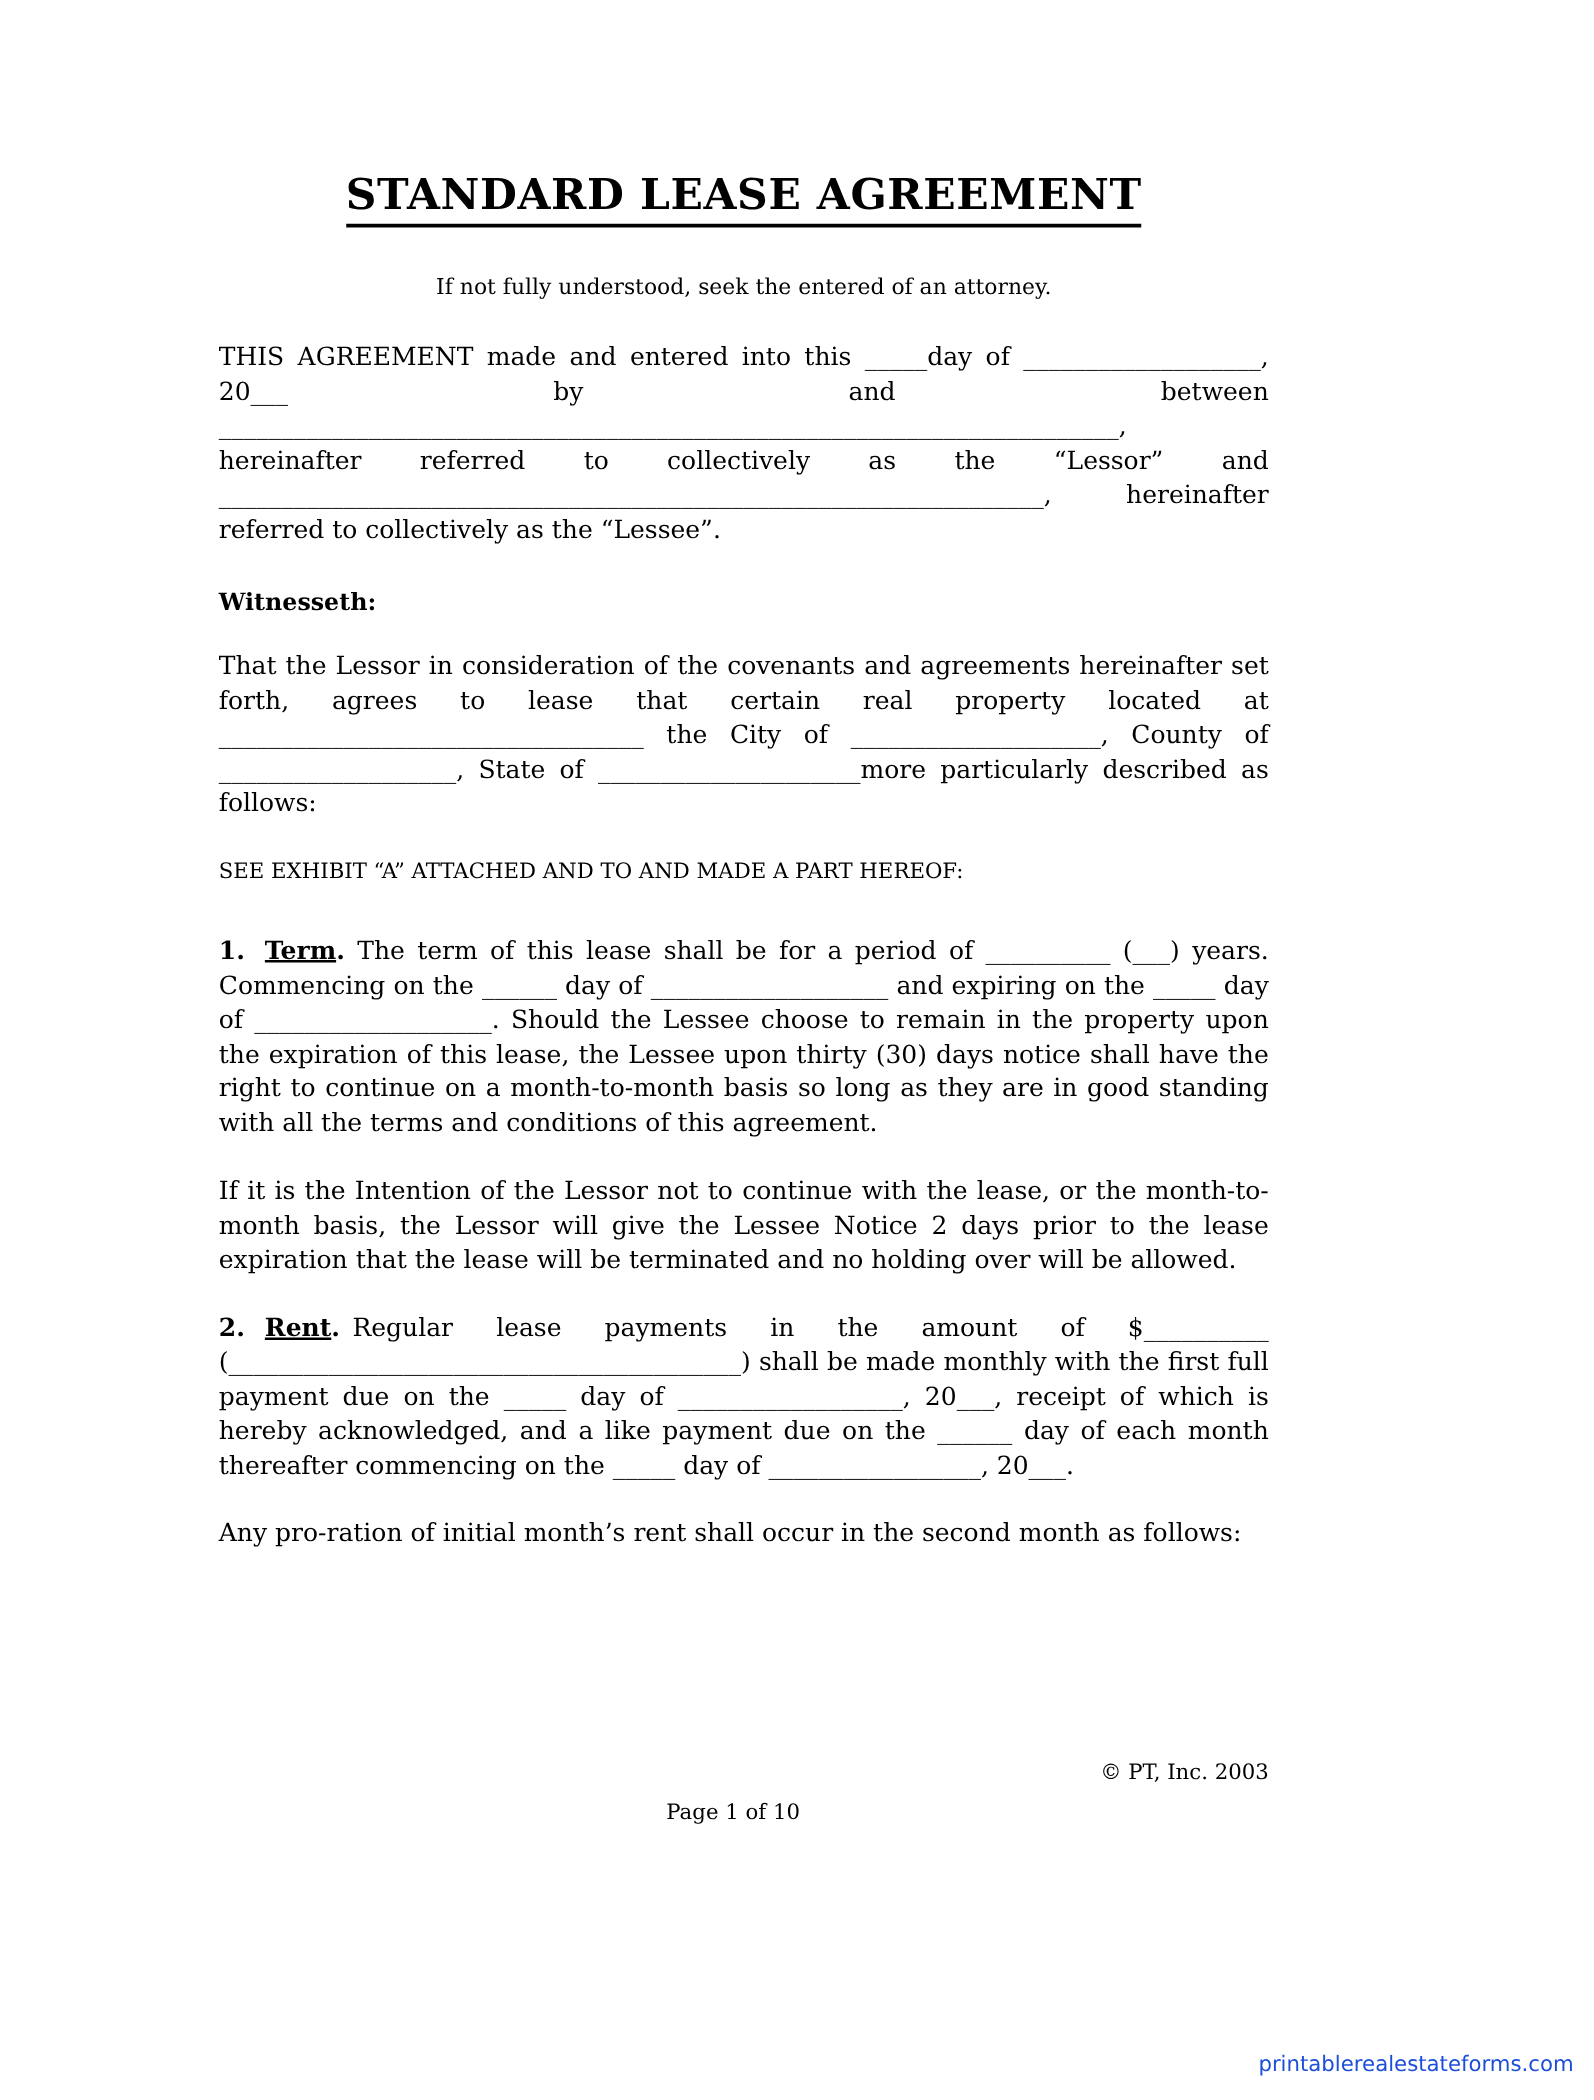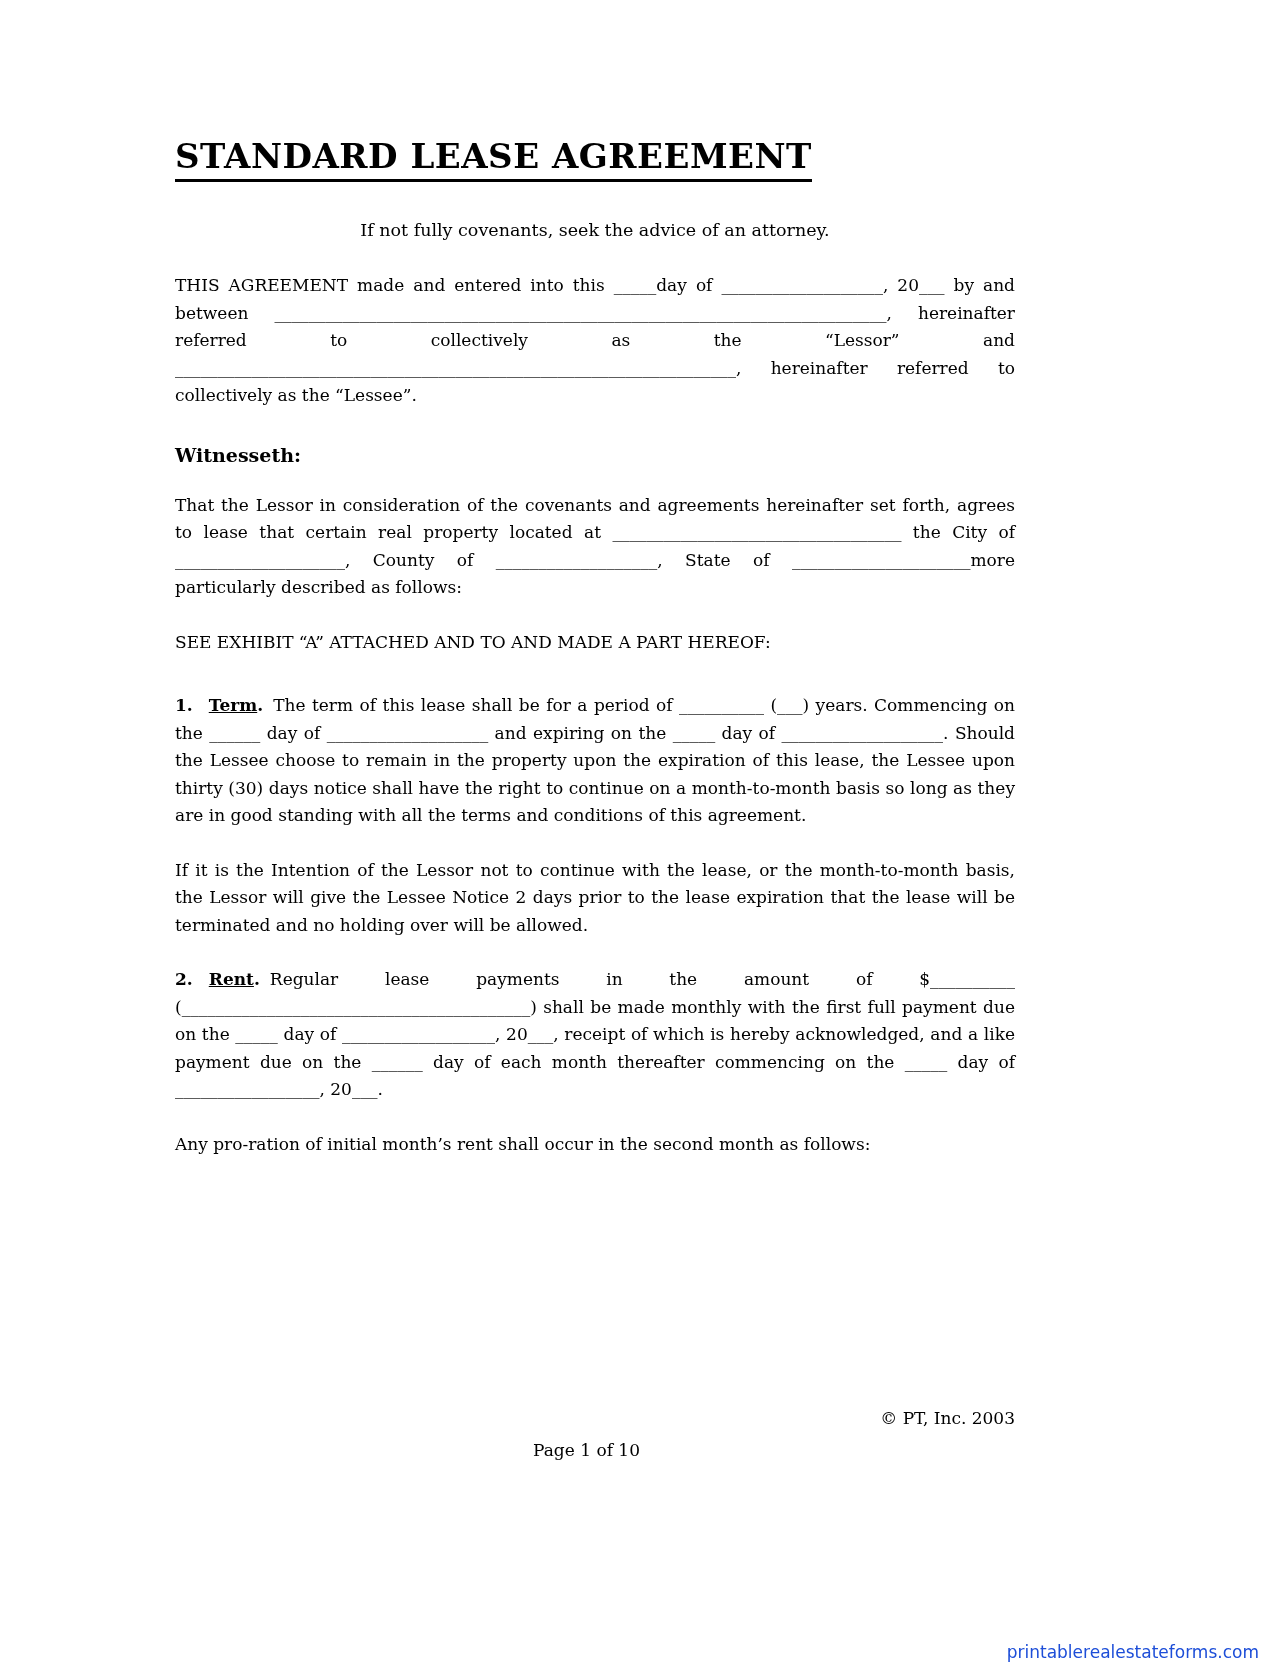--- a/index.html
+++ b/index.html
@@ -11,38 +11,38 @@
     font-family: "DejaVu Serif", serif;
     color: #000000;
     overflow: hidden;
   }
   .content {
     position: absolute;
     left: 175px;
     top: 136px;
     width: 840px;
   }
-  .title-row { margin-bottom: 34px; }
+  .title-row { text-align: center; margin-bottom: 34px; }
   .title-text {
     display: inline-block;
     font-size: 34px;
     font-weight: bold;
     letter-spacing: 0.5px;
     border-bottom: 3px solid #000000;
     padding-bottom: 3px;
     white-space: nowrap;
   }
   .subtitle {
     text-align: center;
     font-size: 17.5px;
     line-height: 28px;
     margin-bottom: 28px;
   }
   p.body {
-    font-size: 17px;
+    font-size: 20px;
     line-height: 27.5px;
     text-align: justify;
     margin-bottom: 27px;
     word-break: break-word;
   }
   h2.witnesseth {
     font-size: 19px;
     font-weight: bold;
     margin: 34px 0 26px 0;
   }
@@ -83,21 +83,21 @@
 </head>
 <body>
 
 <div class="content">
 
   <div class="title-row">
     <span class="title-text">STANDARD LEASE AGREEMENT</span>
   </div>
 
   <div class="subtitle">
-    <div>If not fully covenants, seek the advice of an attorney.</div>
+    <div>If not fully understood, seek the entered of an attorney.</div>
   </div>
 
   <p class="body">THIS AGREEMENT made and entered into this _____day of ___________________, 20___ by and between ________________________________________________________________________, hereinafter referred to collectively as the “Lessor” and __________________________________________________________________, hereinafter referred to collectively as the “Lessee”.</p>
 
   <h2 class="witnesseth">Witnesseth:</h2>
 
   <p class="body">That the Lessor in consideration of the covenants and agreements hereinafter set forth, agrees to lease that certain real property located at __________________________________ the City of ____________________, County of ___________________, State of _____________________more particularly described as follows:</p>
 
   <p class="exhibit">SEE EXHIBIT “A” ATTACHED AND TO AND MADE A PART HEREOF:</p>
 

